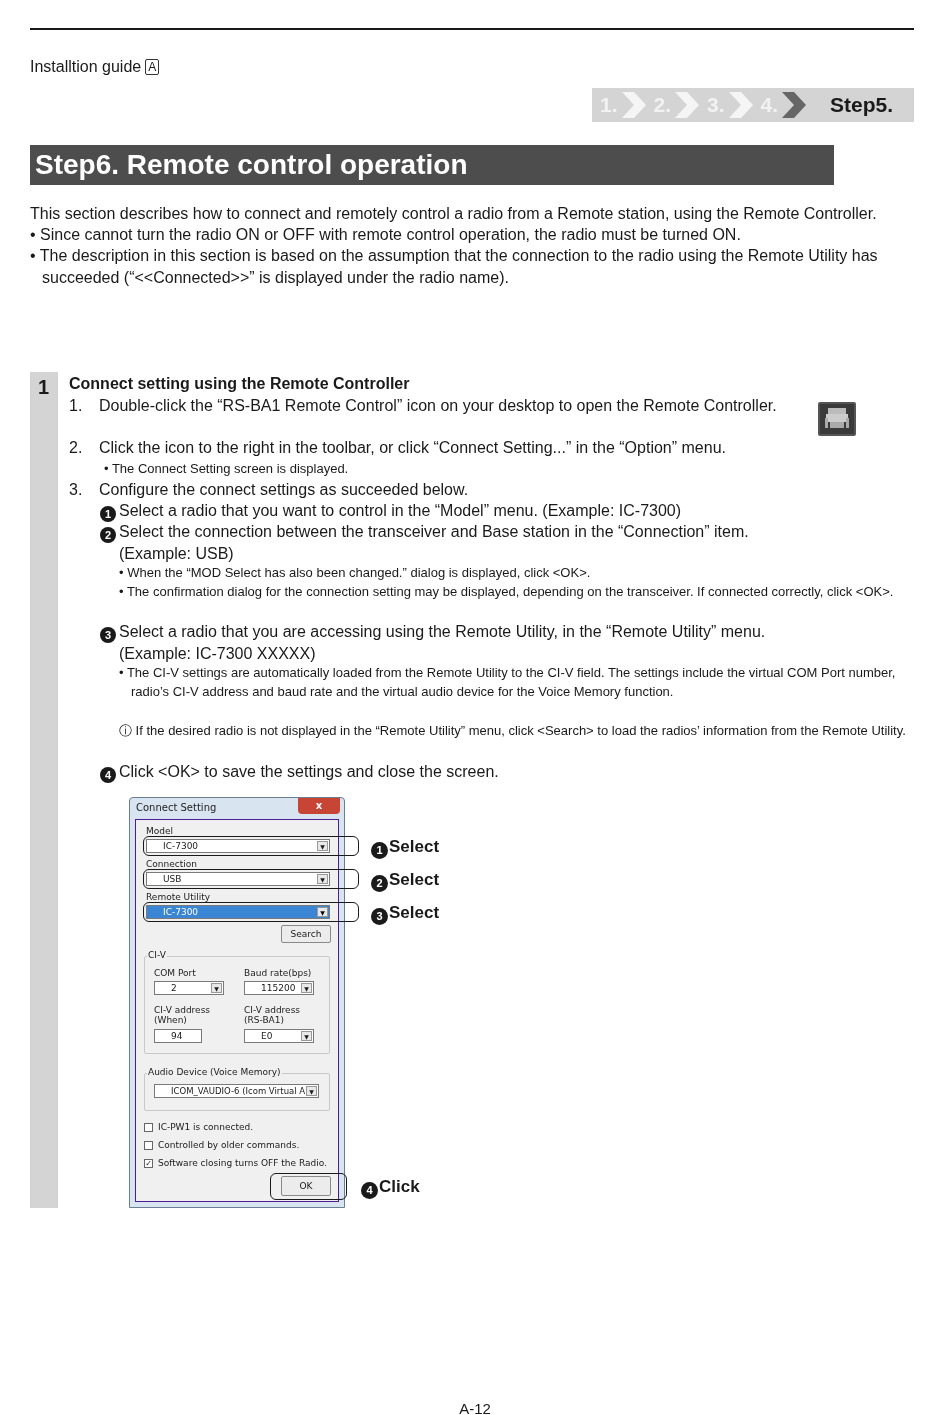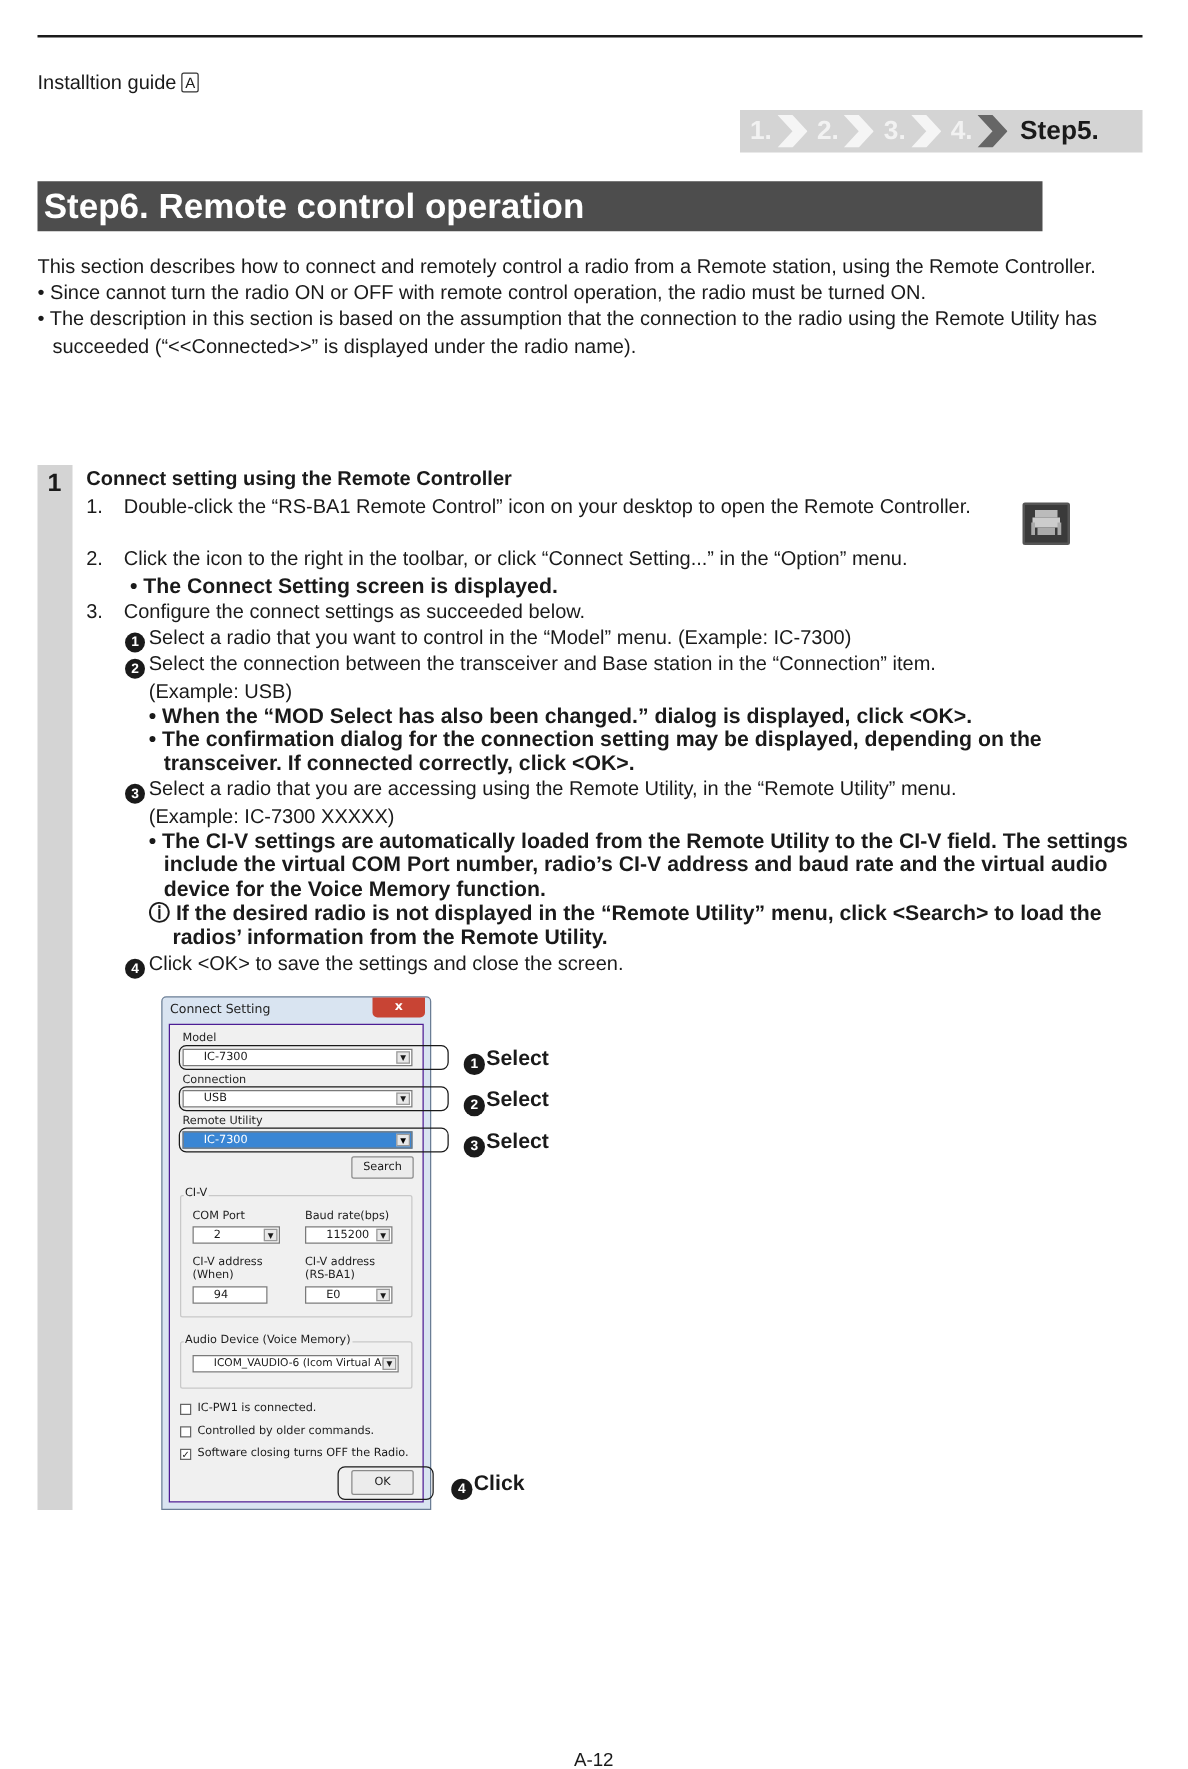--- a/index.html
+++ b/index.html
@@ -5,28 +5,28 @@
   * { box-sizing: border-box; margin: 0; padding: 0; }
   html, body { width: 950px; height: 1415px; background: #fff; }
   body { position: relative; font-family: "Liberation Sans", sans-serif; color: #1a1a1a; overflow: hidden; }
   .abs { position: absolute; }
   .top-rule { left: 30px; top: 28px; width: 884px; height: 2px; background: #1a1a1a; }
   .guide { left: 30px; top: 58px; font-size: 16px; }
   .guide-badge { display: inline-block; border: 1px solid #333; border-radius: 2px; font-size: 12px; line-height: 14px; padding: 0 2px; margin-left: 4px; vertical-align: 1px; }
   .steps { left: 592px; top: 88px; width: 322px; height: 34px; background: #d4d4d4; display: flex; align-items: center; padding-left: 8px; }
   .steps .num { color: #f2f2f2; font-size: 21px; font-weight: bold; margin-right: 4px; }
   .steps .chev { width: 24px; height: 26px; margin-right: 8px; }
-  .steps .cur { color: #1a1a1a; font-size: 21px; font-weight: bold; margin-left: 2px; }
+  .steps .cur { color: #1a1a1a; font-size: 21px; font-weight: bold; margin-left: 16px; }
   .title-bar { left: 30px; top: 145px; width: 804px; height: 40px; background: #4d4d4d; color: #fff; font-size: 28px; font-weight: bold; padding-left: 5px; line-height: 40px; }
   .intro { left: 30px; top: 203px; width: 884px; font-size: 16px; line-height: 21.2px; }
   .intro .bul { padding-left: 12px; text-indent: -12px; }
   .step-col { left: 30px; top: 372px; width: 28px; height: 836px; background: #d4d4d4; }
   .step-num { left: 38px; top: 376px; font-size: 20px; font-weight: bold; }
   .body { left: 69px; font-size: 16px; line-height: 21px; }
-  .sub { font-size: 17px; line-height: 19.4px; font-weight: bold; }
+  .sub { font-size: 13px; line-height: 19.4px; }
   .circ { display: inline-block; width: 16px; height: 16px; border-radius: 50%; background: #1a1a1a; color: #fff; font-size: 11px; font-weight: bold; text-align: center; line-height: 16px; vertical-align: -2px; margin-right: 3px; }
   .conn-icon { left: 818px; top: 402px; width: 38px; height: 34px; background: #3a3a3a; border: 2px solid #555; border-radius: 2px; }
   
   .dlg { left: 129px; top: 797px; width: 216px; height: 411px; background: #d9e4f1; border: 1px solid #6a7d95; border-radius: 4px 4px 0 0; font-family: "DejaVu Sans", sans-serif; }
   .dlg-title { left: 6px; top: 4px; font-size: 10px; color: #222; }
   .dlg-close { left: 168px; top: 0px; width: 42px; height: 16px; background: #c84434; border-radius: 0 0 4px 4px; color: #fff; font-size: 10px; font-weight: bold; text-align: center; line-height: 16px; }
   .dlg-inner { left: 5px; top: 21px; width: 204px; height: 383px; background: #f0f0f0; border: 1px solid #4c1d95; }
   .lbl { font-size: 9px; color: #222; position: absolute; }
   .combo { position: absolute; height: 14px; background: #fff; border: 1px solid #7a7a7a; font-size: 9px; line-height: 12px; padding-left: 16px; }
   .combo .arr { position: absolute; right: 1px; top: 1px; width: 11px; height: 10px; background: #e8e8e8; border: 1px solid #999; font-size: 6px; line-height: 9px; text-align: center; }
@@ -138,21 +138,21 @@
     <div class="grp" style="left:8px; top:136px; width:186px; height:98px;"></div>
     <div class="grp-lbl" style="left:11px; top:130px;">CI-V</div>
     <div class="lbl" style="left:18px; top:148px;">COM Port</div>
     <div class="combo" style="left:18px; top:161px; width:70px;"><span>2</span><span class="arr">▼</span></div>
     <div class="lbl" style="left:108px; top:148px;">Baud rate(bps)</div>
     <div class="combo" style="left:108px; top:161px; width:70px;"><span>115200</span><span class="arr">▼</span></div>
     <div class="lbl" style="left:18px; top:185px; line-height:10px;">
         <div>CI-V address</div>
         <div>(When)</div>
       </div>
-    <div class="combo" style="left:18px; top:209px; width:60px;">94</div>
+    <div class="combo" style="left:18px; top:209px; width:48px;">94</div>
     <div class="lbl" style="left:108px; top:185px; line-height:10px;">
         <div>CI-V address</div>
         <div>(RS-BA1)</div>
       </div>
     <div class="combo" style="left:108px; top:209px; width:70px;"><span>E0</span><span class="arr">▼</span></div>
 
     <div class="grp" style="left:8px; top:253px; width:186px; height:38px;"></div>
     <div class="grp-lbl" style="left:11px; top:247px;">Audio Device (Voice Memory)</div>
     <div class="combo" style="left:18px; top:264px; width:165px; font-size:8.5px;"><span>ICOM_VAUDIO-6 (Icom Virtual Aud</span><span class="arr">▼</span></div>
 

